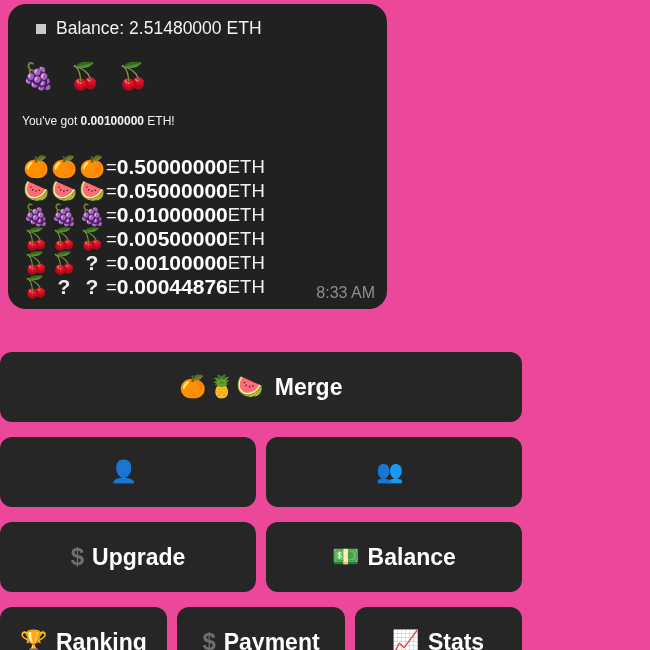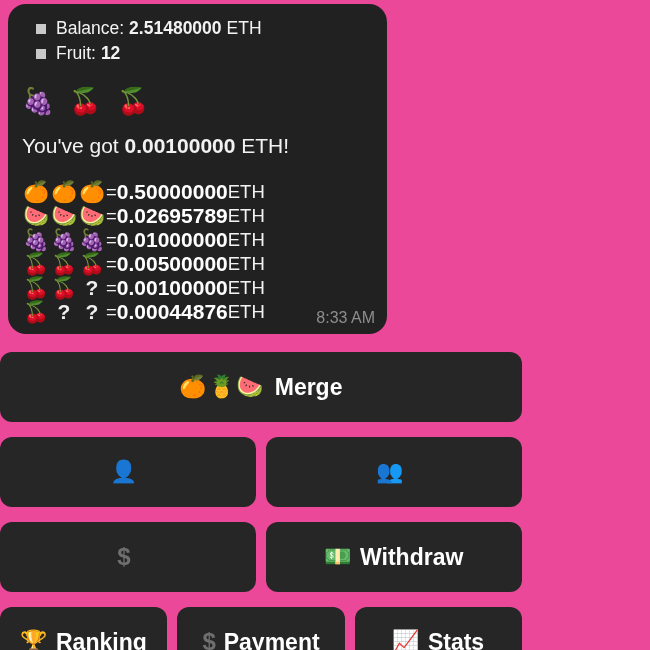--- a/index.html
+++ b/index.html
@@ -45,34 +45,34 @@
   }
   .bullet {
     display: inline-block;
     width: 10px;
     height: 10px;
     background: #c9c9c9;
     margin-right: 10px;
     flex: 0 0 auto;
   }
   .stat-label { font-weight: 400; }
-  .stat-value { font-weight: 700; margin-left: 5px; }
+  .stat-value { font-weight: 400; margin-left: 5px; }
   .stat-unit  { font-weight: 400; margin-left: 5px; }
 
   .spin-row {
     margin-top: 20px;
     font-size: 26px;
     line-height: 30px;
     letter-spacing: 4px;
     white-space: nowrap;
   }
 
   .result-line {
     margin-top: 18px;
-    font-size: 21px;
+    font-size: 12px;
     line-height: 24px;
     white-space: nowrap;
   }
   .result-line .amount { font-weight: 700; }
 
   .paytable {
     margin-top: 22px;
     border-collapse: collapse;
   }
   .paytable td {
@@ -166,46 +166,41 @@
 
   <div class="bubble">
 
     <div class="stat-line">
       <span class="bullet"></span>
       <span class="stat-label">Balance:</span>
       <span class="stat-value">2.51480000</span>
       <span class="stat-unit">ETH</span>
     </div>
 
-    <div class="stat-line">
-      <span class="bullet"></span>
-      <span class="stat-label">Fruit:</span>
-      <span class="stat-value">12</span>
-    </div>
 
     <div class="spin-row">🍇 🍒 🍒</div>
 
     <div class="result-line"><span>You've got </span><span class="amount">0.00100000</span><span> ETH!</span></div>
 
     <table class="paytable">
       <tbody>
         <tr>
           <td class="pt-emoji">🍊</td>
           <td class="pt-emoji">🍊</td>
           <td class="pt-emoji">🍊</td>
           <td class="pt-eq">=</td>
           <td class="pt-amount">0.50000000</td>
           <td class="pt-unit">ETH</td>
         </tr>
         <tr>
           <td class="pt-emoji">🍉</td>
           <td class="pt-emoji">🍉</td>
           <td class="pt-emoji">🍉</td>
           <td class="pt-eq">=</td>
-          <td class="pt-amount">0.02695789</td>
+          <td class="pt-amount">0.05000000</td>
           <td class="pt-unit">ETH</td>
         </tr>
         <tr>
           <td class="pt-emoji">🍇</td>
           <td class="pt-emoji">🍇</td>
           <td class="pt-emoji">🍇</td>
           <td class="pt-eq">=</td>
           <td class="pt-amount">0.01000000</td>
           <td class="pt-unit">ETH</td>
         </tr>
@@ -253,24 +248,25 @@
         <span class="kb-icon emoji">👤</span>
       </div>
       <div class="kb-btn">
         <span class="kb-icon emoji">👥</span>
       </div>
     </div>
 
     <div class="kb-row">
       <div class="kb-btn">
         <span class="kb-icon glyph">$</span>
+        <span class="kb-label">Upgrade</span>
       </div>
       <div class="kb-btn">
         <span class="kb-icon emoji">💵</span>
-        <span class="kb-label">Withdraw</span>
+        <span class="kb-label">Balance</span>
       </div>
     </div>
 
     <div class="kb-row">
       <div class="kb-btn">
         <span class="kb-icon emoji">🏆</span>
         <span class="kb-label">Ranking</span>
       </div>
       <div class="kb-btn">
         <span class="kb-icon glyph">$</span>

